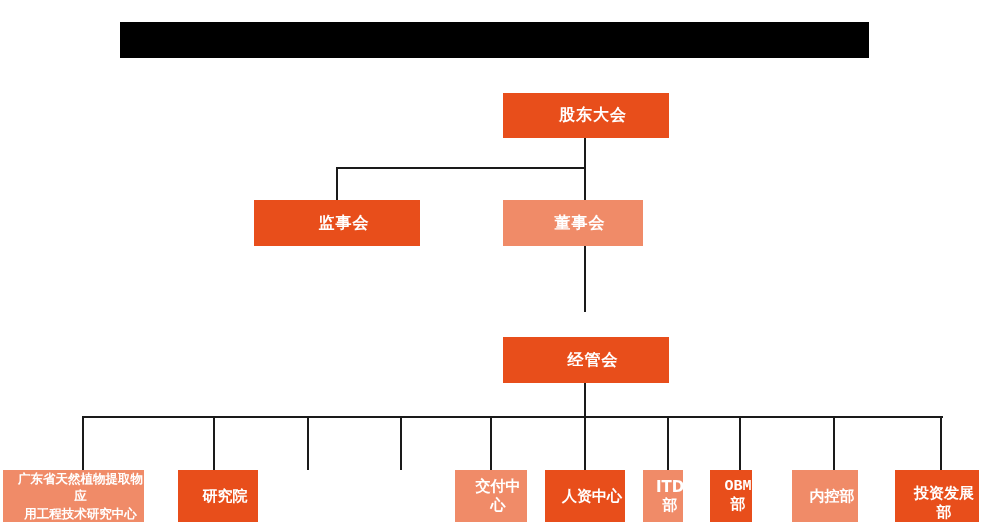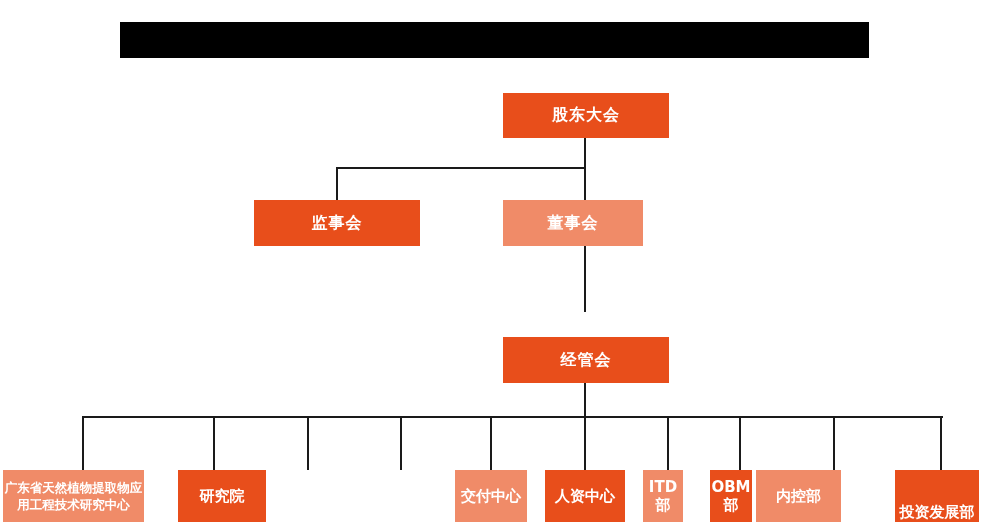--- a/index.html
+++ b/index.html
@@ -50,39 +50,40 @@
     position: absolute;
     display: flex;
     align-items: center;
     justify-content: center;
     text-align: center;
     color: #ffffff;
     font-weight: bold;
     font-size: 16px;
     letter-spacing: 1px;
     box-sizing: border-box;
+    padding-left: 14px;
   }
   .primary   { background: var(--primary, #E84E1B); }
   .secondary { background: var(--secondary, #F08B68); }
 
   .n-shareholders      { left: 503px; top: 93px;  width: 166px; height: 45px; }
   .n-supervisory       { left: 254px; top: 200px; width: 166px; height: 46px; }
   .n-board             { left: 503px; top: 200px; width: 140px; height: 46px; }
   .n-management        { left: 503px; top: 312px; width: 166px; height: 46px; margin-top: 25px; }
 
   .row4 { top: 470px; height: 52px; font-size: 15px; letter-spacing: 0; }
   .n-research-center   { left: 3px;   width: 141px; font-size: 12.5px; line-height: 1.4; flex-direction: column; }
-  .n-research-institute{ left: 178px; width: 88px; }
+  .n-research-institute{ left: 178px; width: 80px; }
   .n-marketing         { left: 268px; width: 80px; }
   .n-finance           { left: 366px; width: 71px; }
   .n-delivery          { left: 455px; width: 72px; }
   .n-hr                { left: 545px; width: 80px; }
   .n-itd               { left: 643px; width: 40px; }
-  .n-obm               { left: 710px; width: 42px; }
-  .n-internal-control  { left: 756px; width: 85px; }
+  .n-obm               { left: 710px; width: 42px; font-family: Liberation Mono, monospace; }
+  .n-internal-control  { left: 792px; width: 66px; }
   .n-investment        { left: 895px; width: 84px; align-items: flex-end; }
 </style>
 </head>
 <body>
 
 <div class="canvas">
 
   <div class="black-bar"></div>
 
   <div class="line c-v1"></div>

